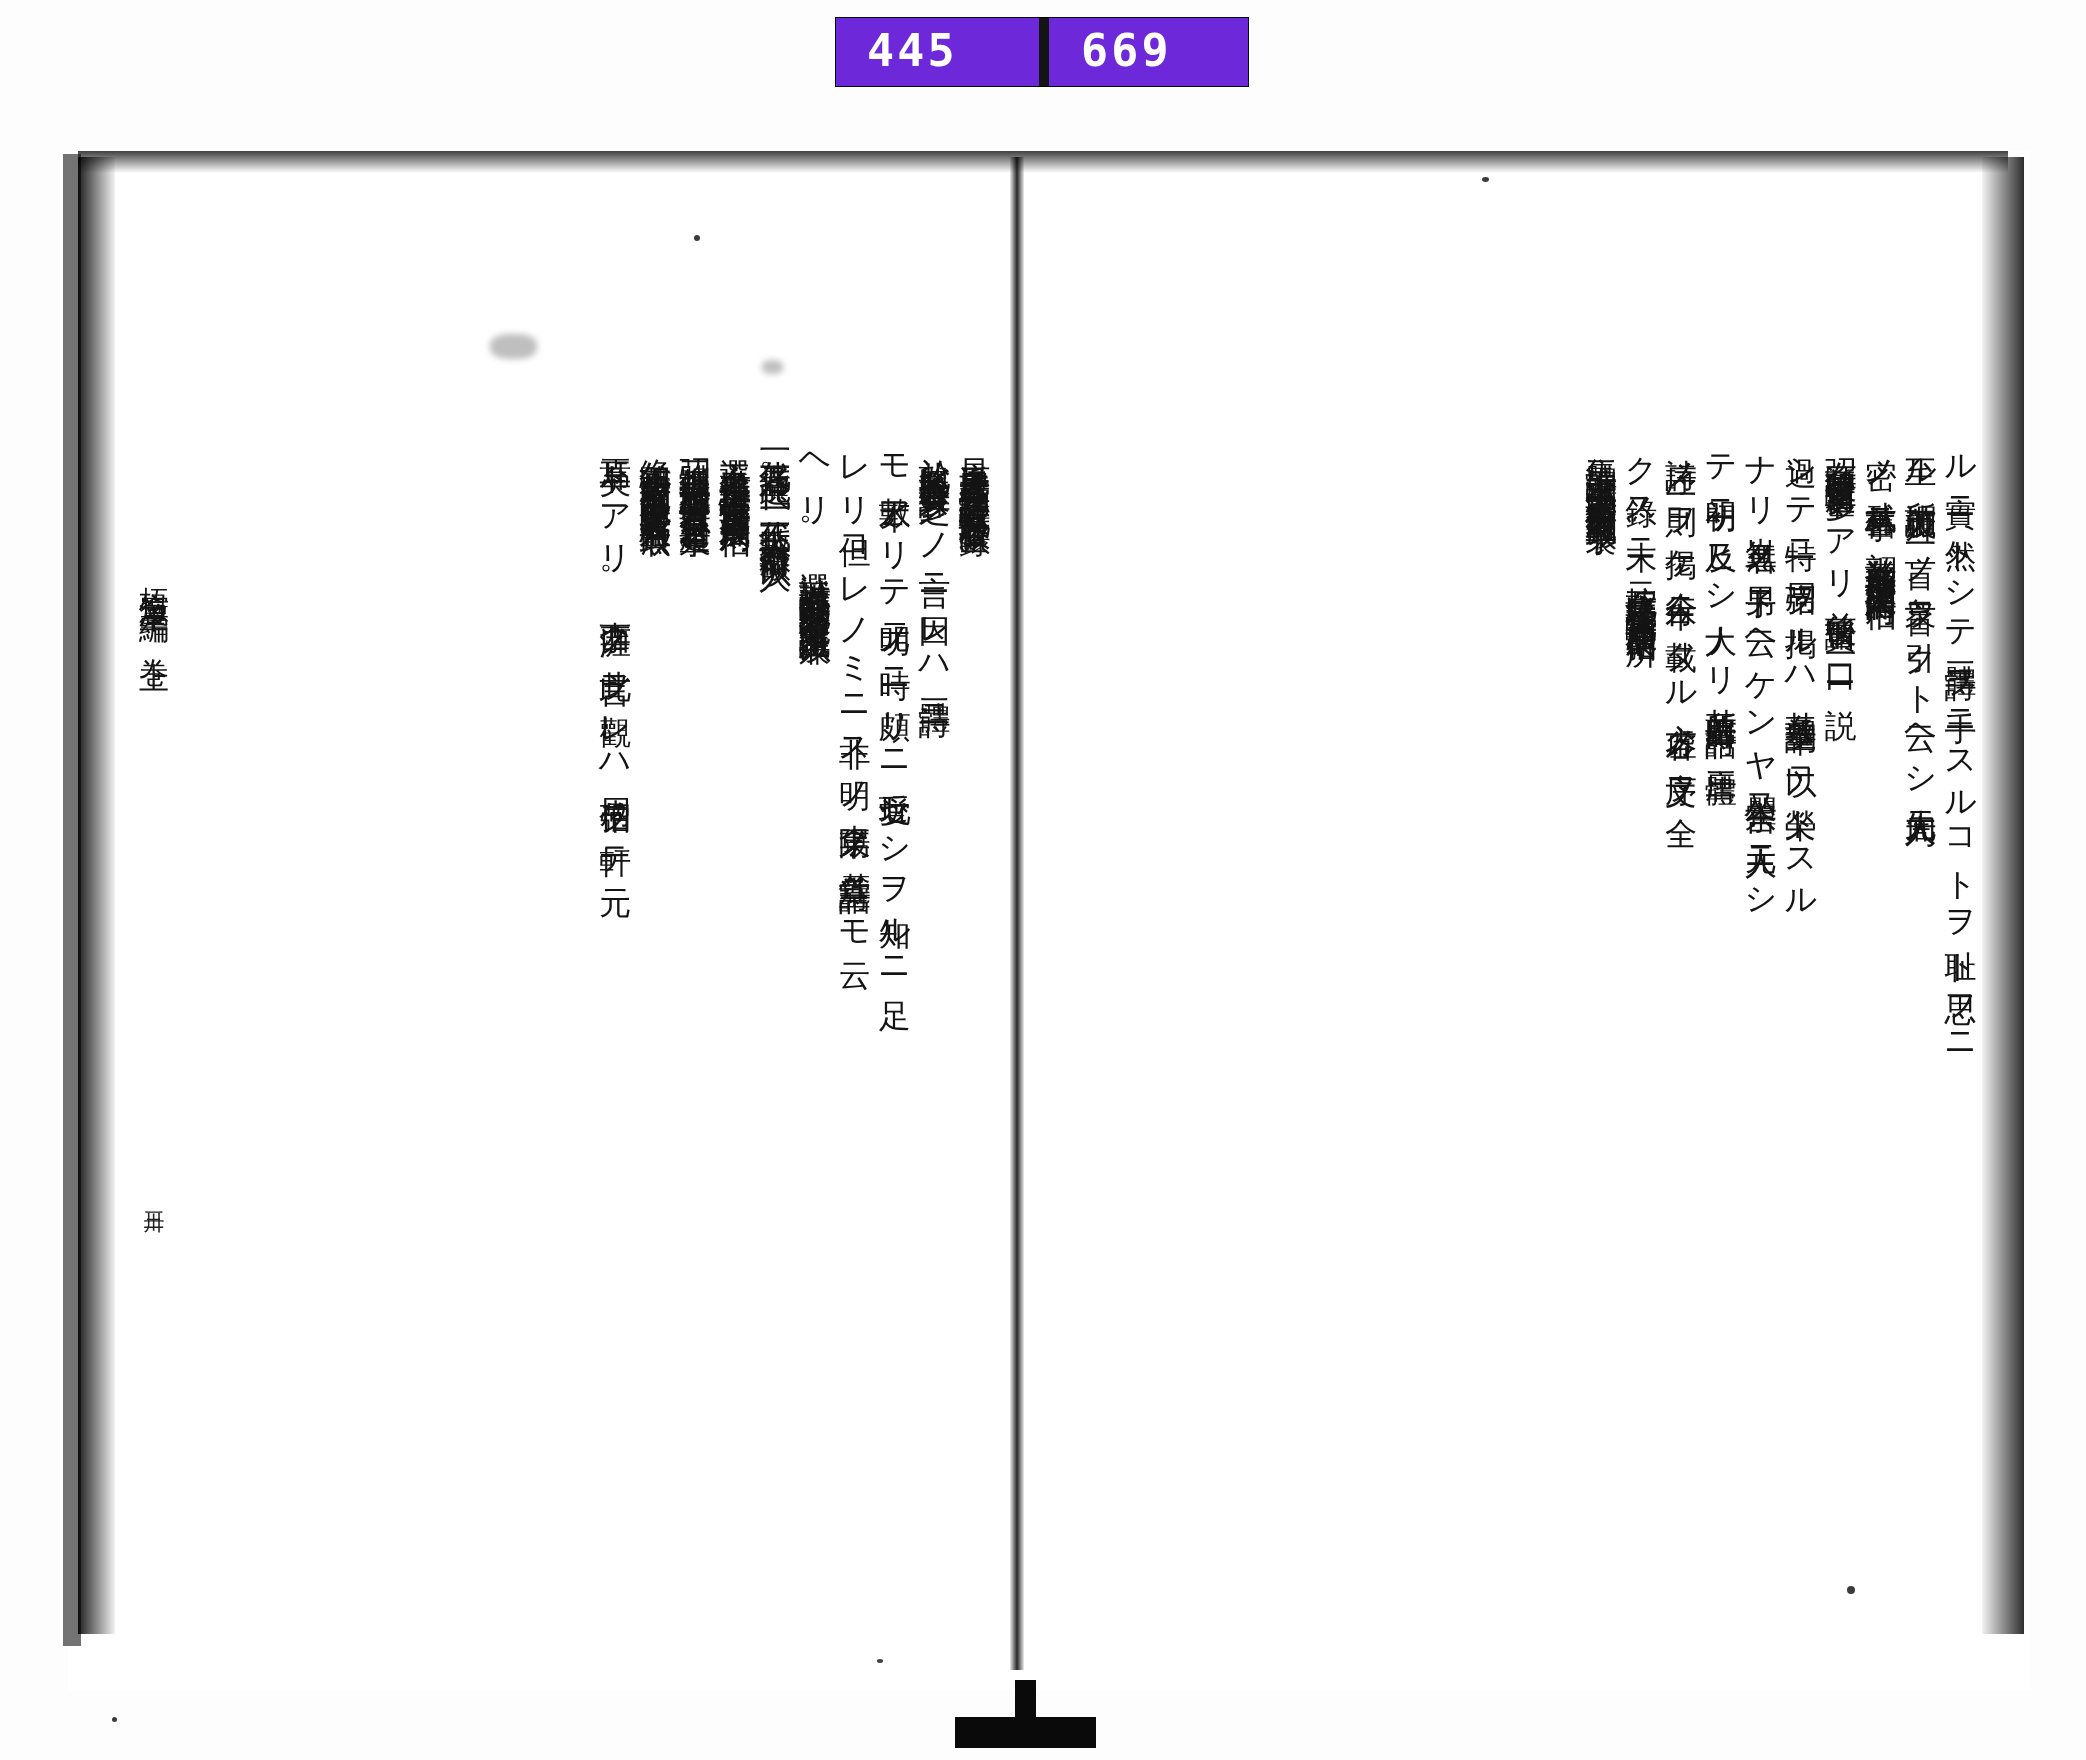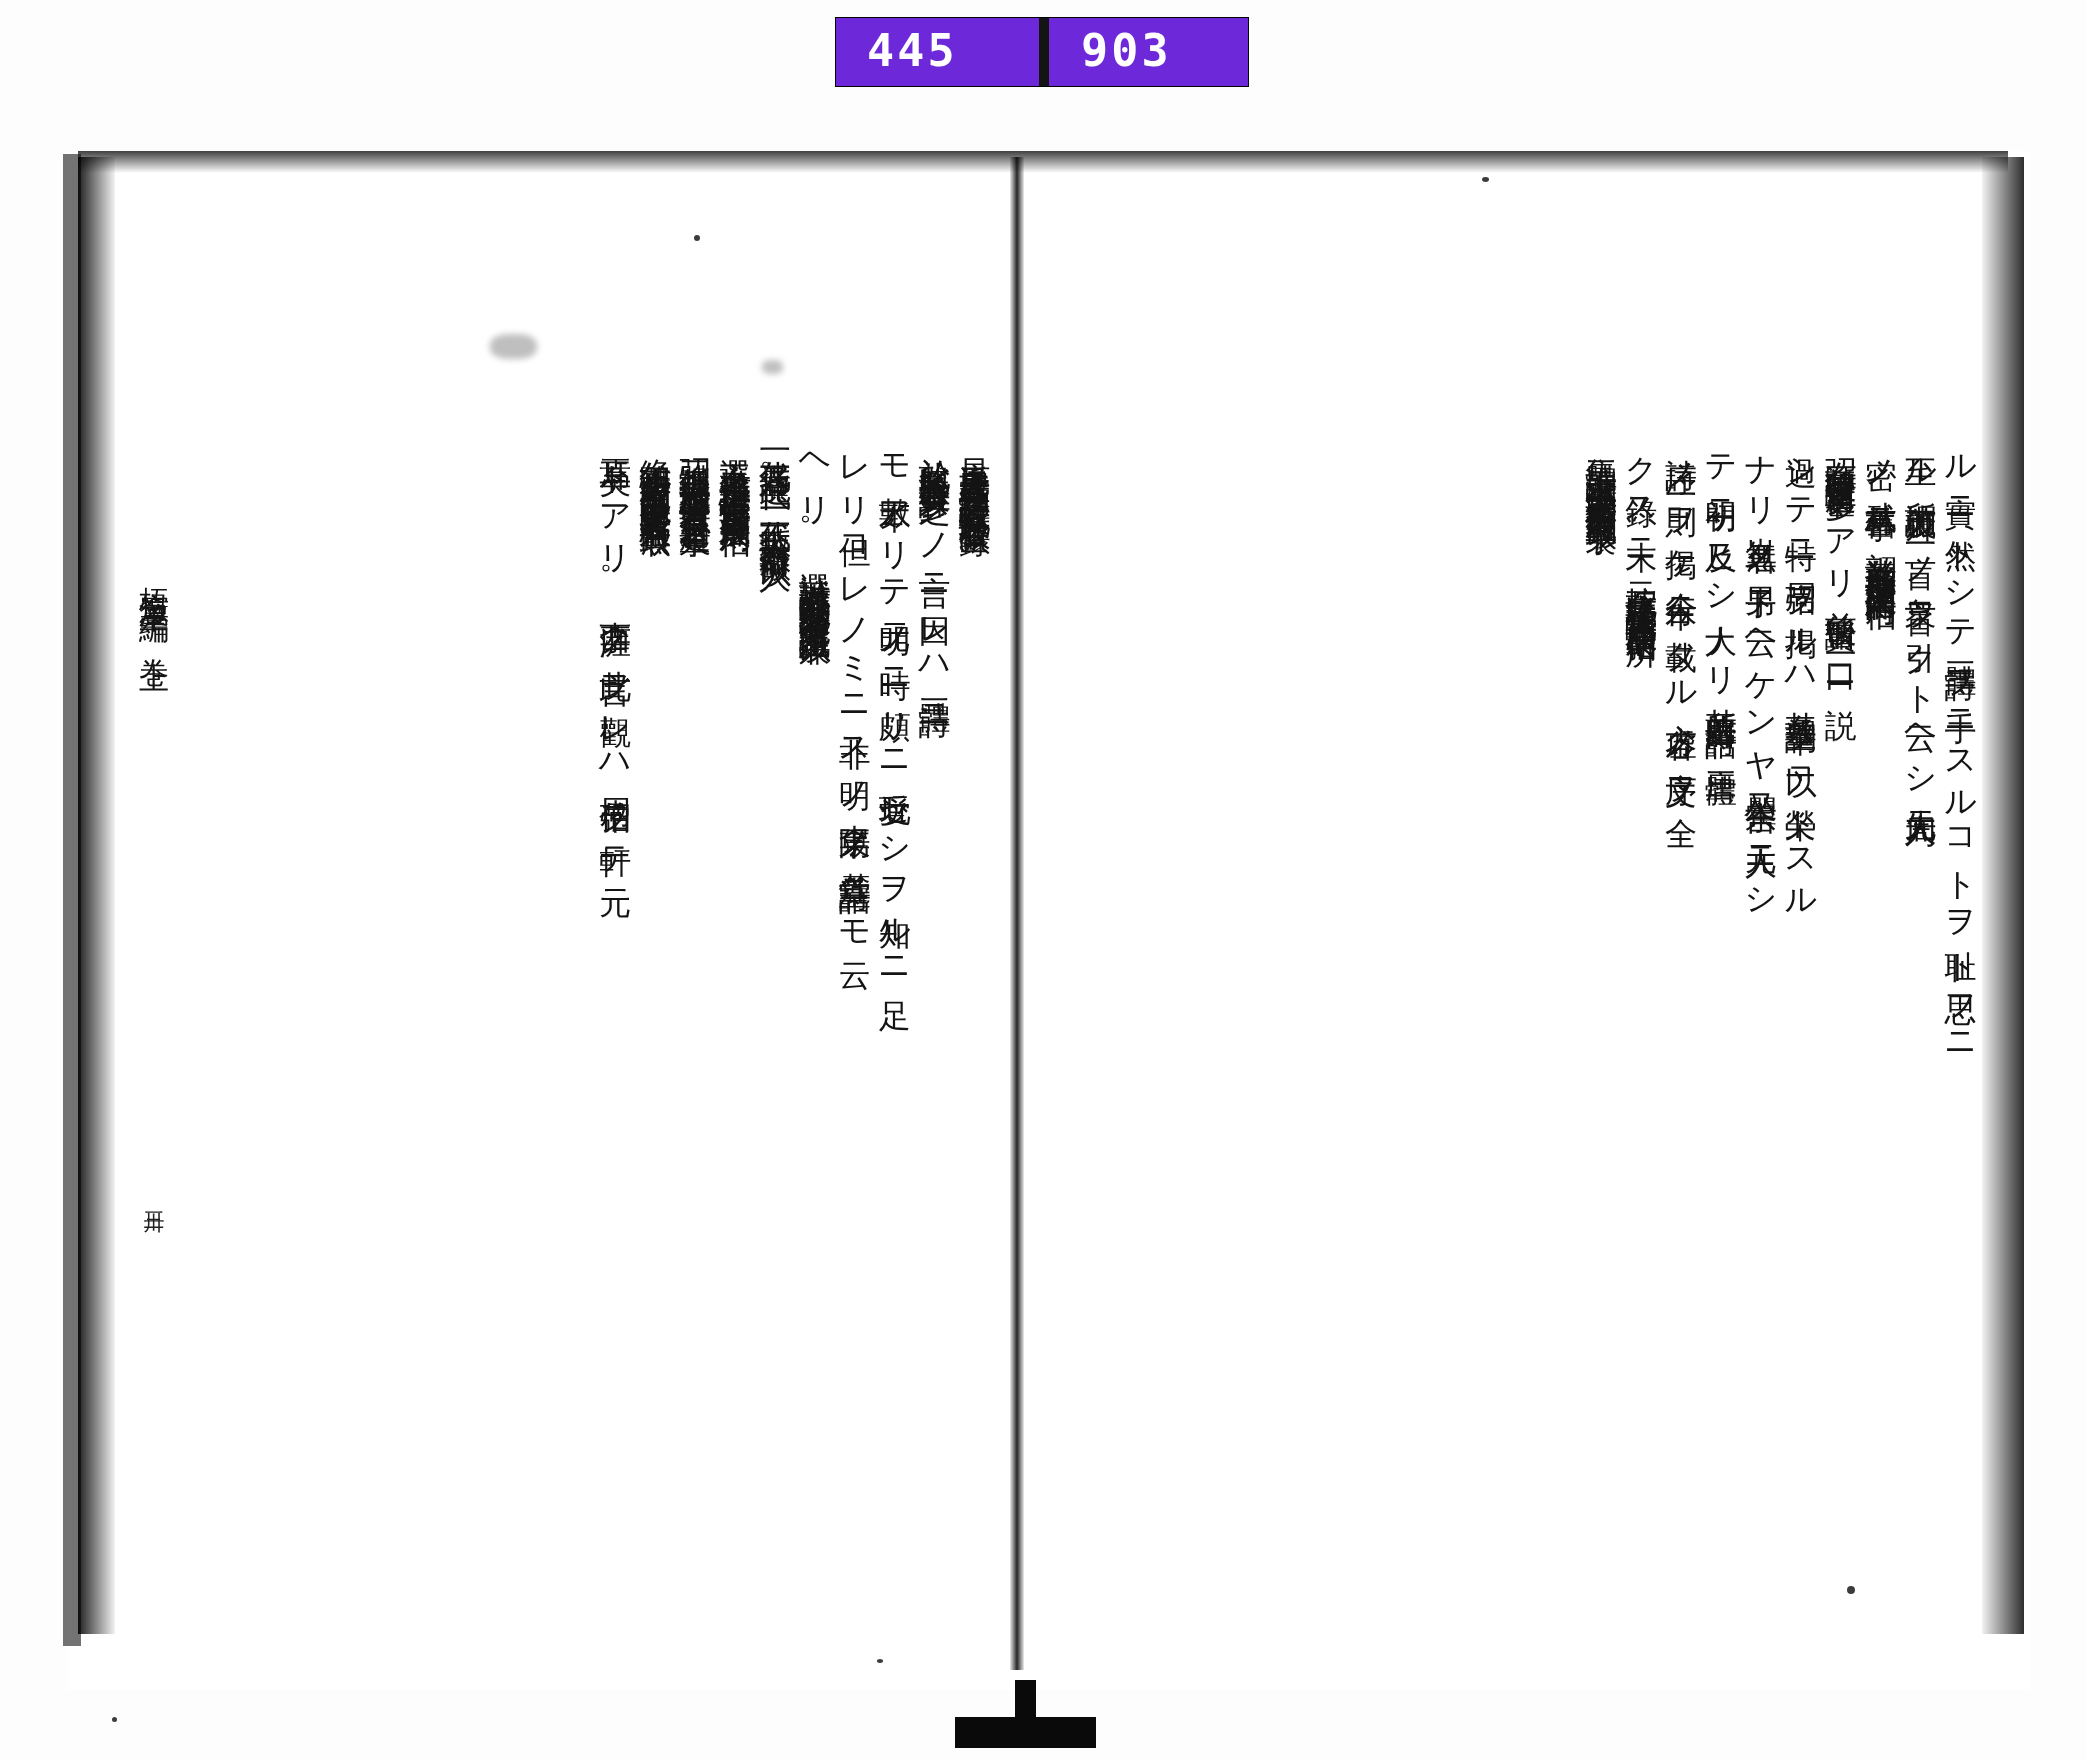--- a/index.html
+++ b/index.html
@@ -188,21 +188,21 @@
   }
 </style>
 </head>
 <body>
 
 <div id="page">
 
   <div class="filmstrip">
     <div class="gap"></div>
     <div class="frame-num left">445</div>
-    <div class="frame-num right">903</div>
+    <div class="frame-num right">669</div>
   </div>
 
   <div class="scan"></div>
   <div class="edge-top"></div>
   <div class="edge-left2"></div>
   <div class="edge-left"></div>
   <div class="edge-right"></div>
   <div class="gutter"></div>
 
   <div class="text-area right-page">

